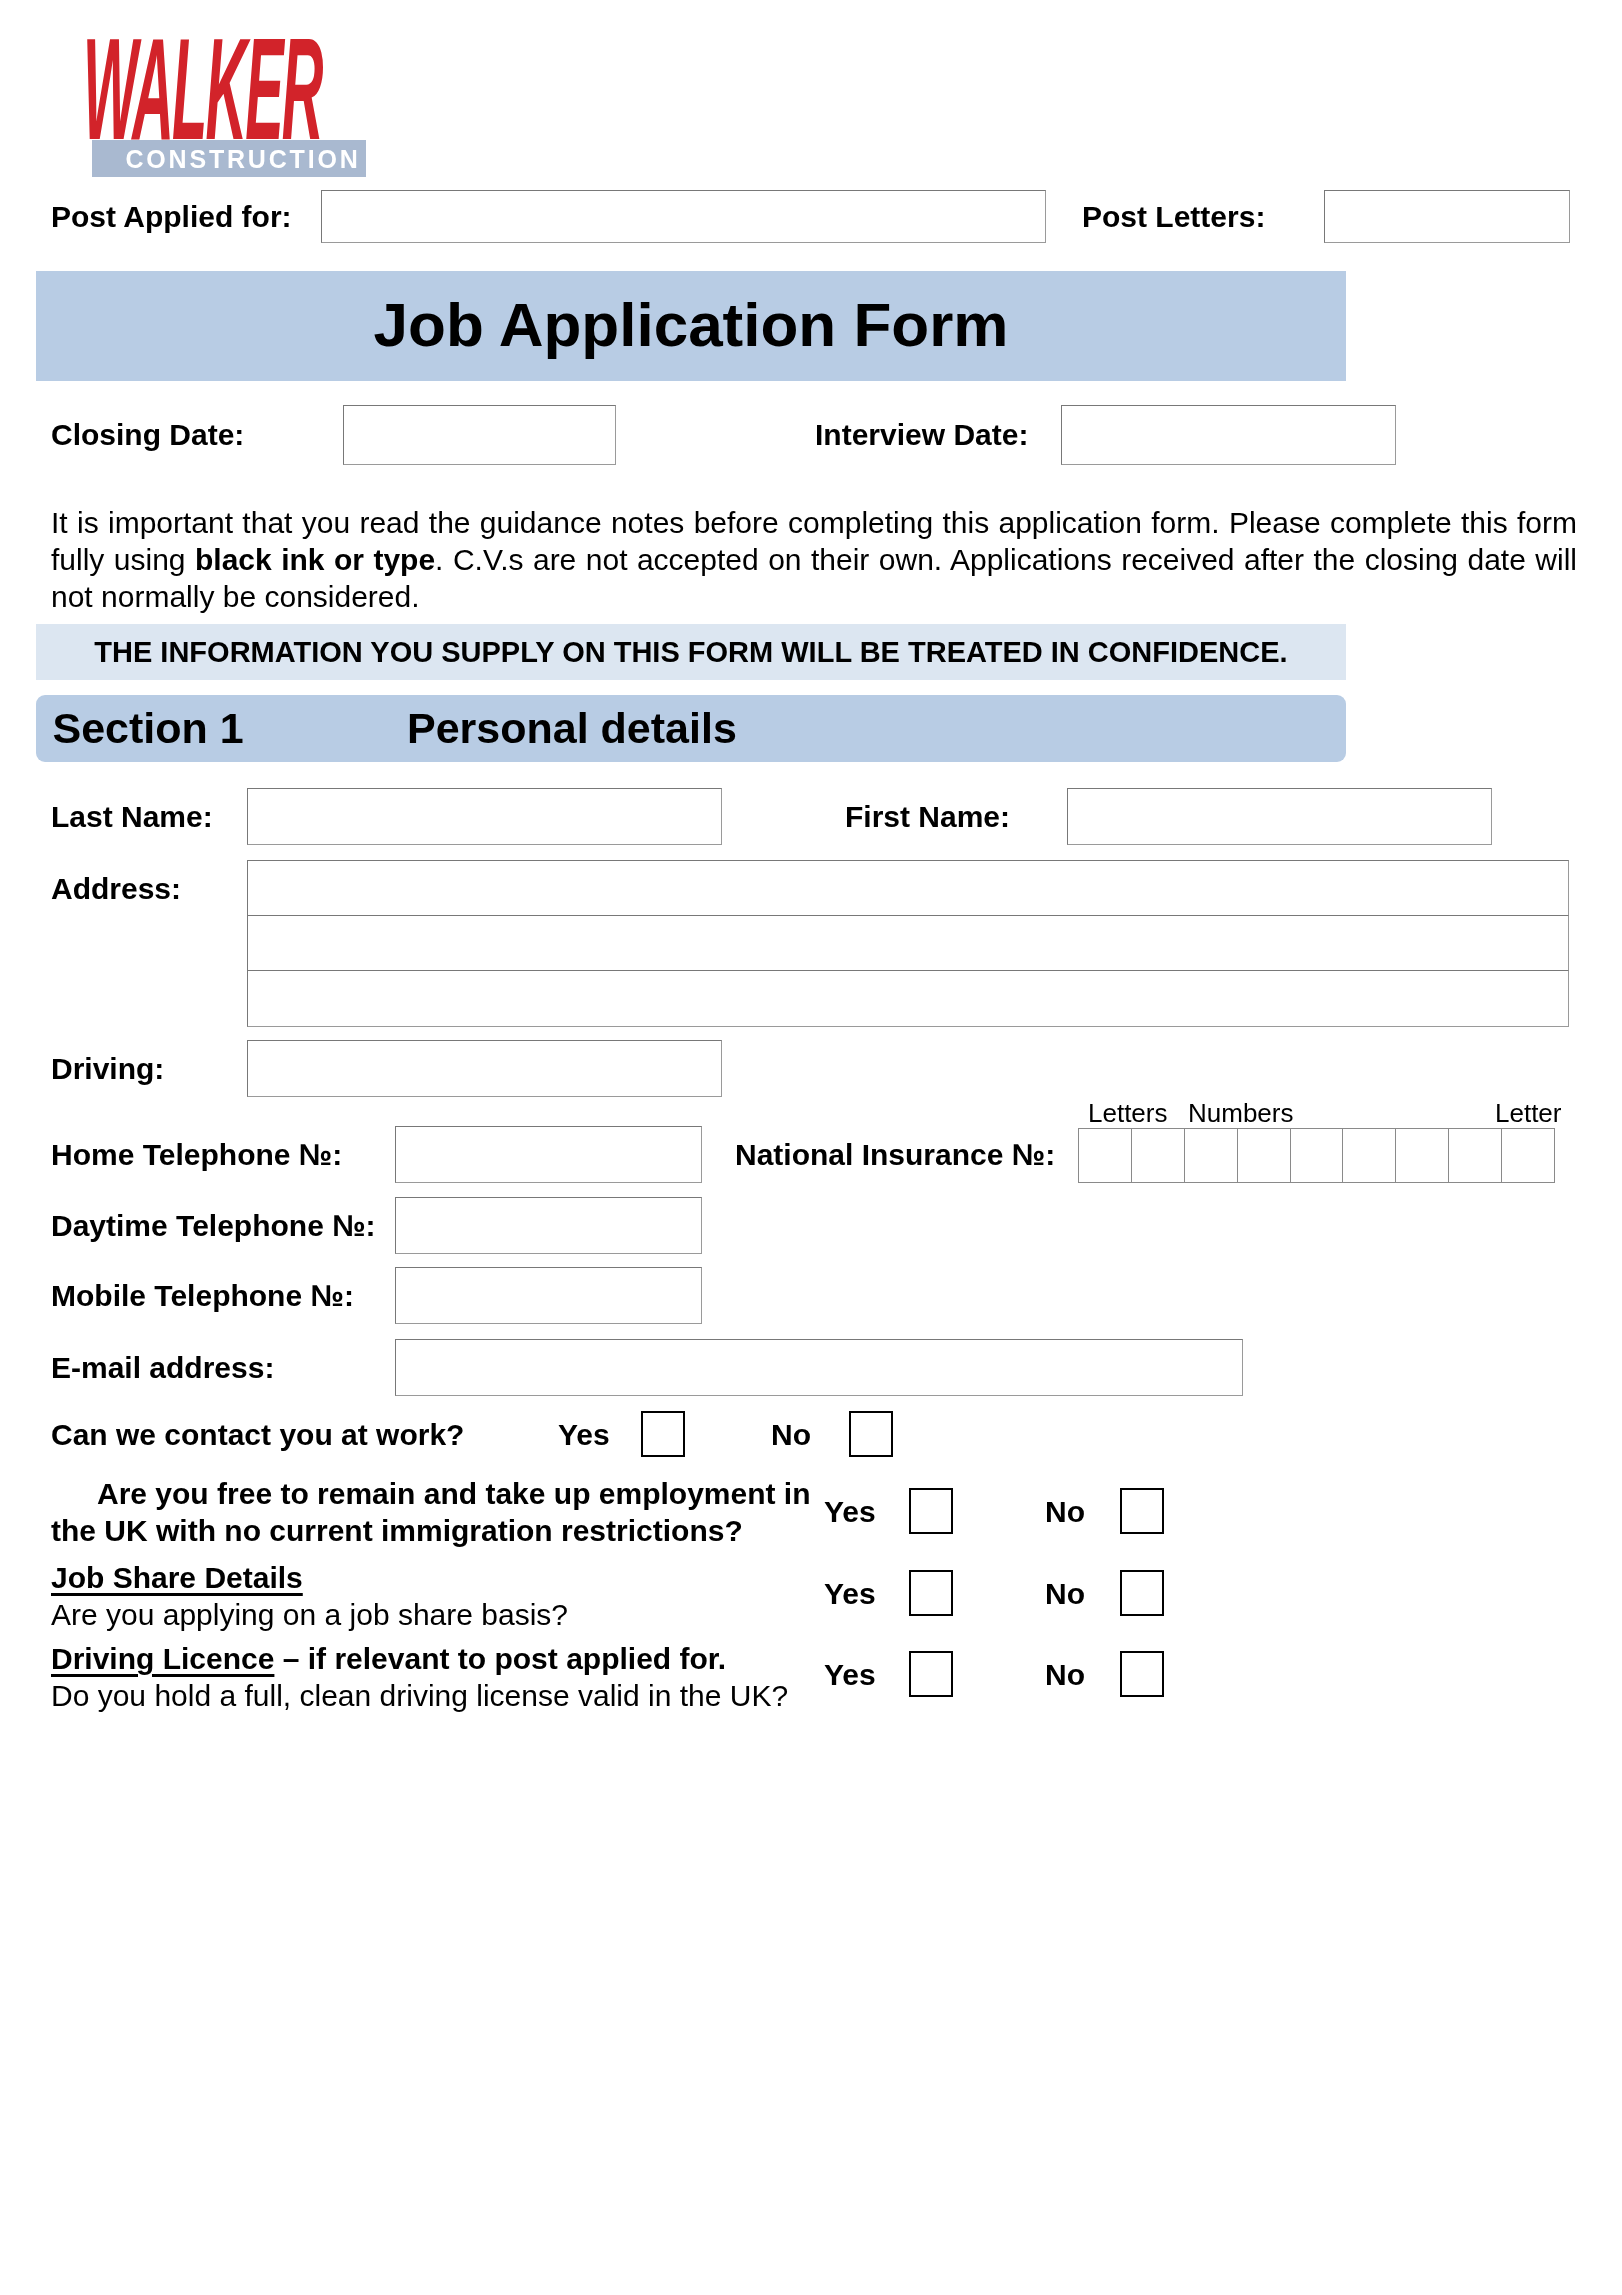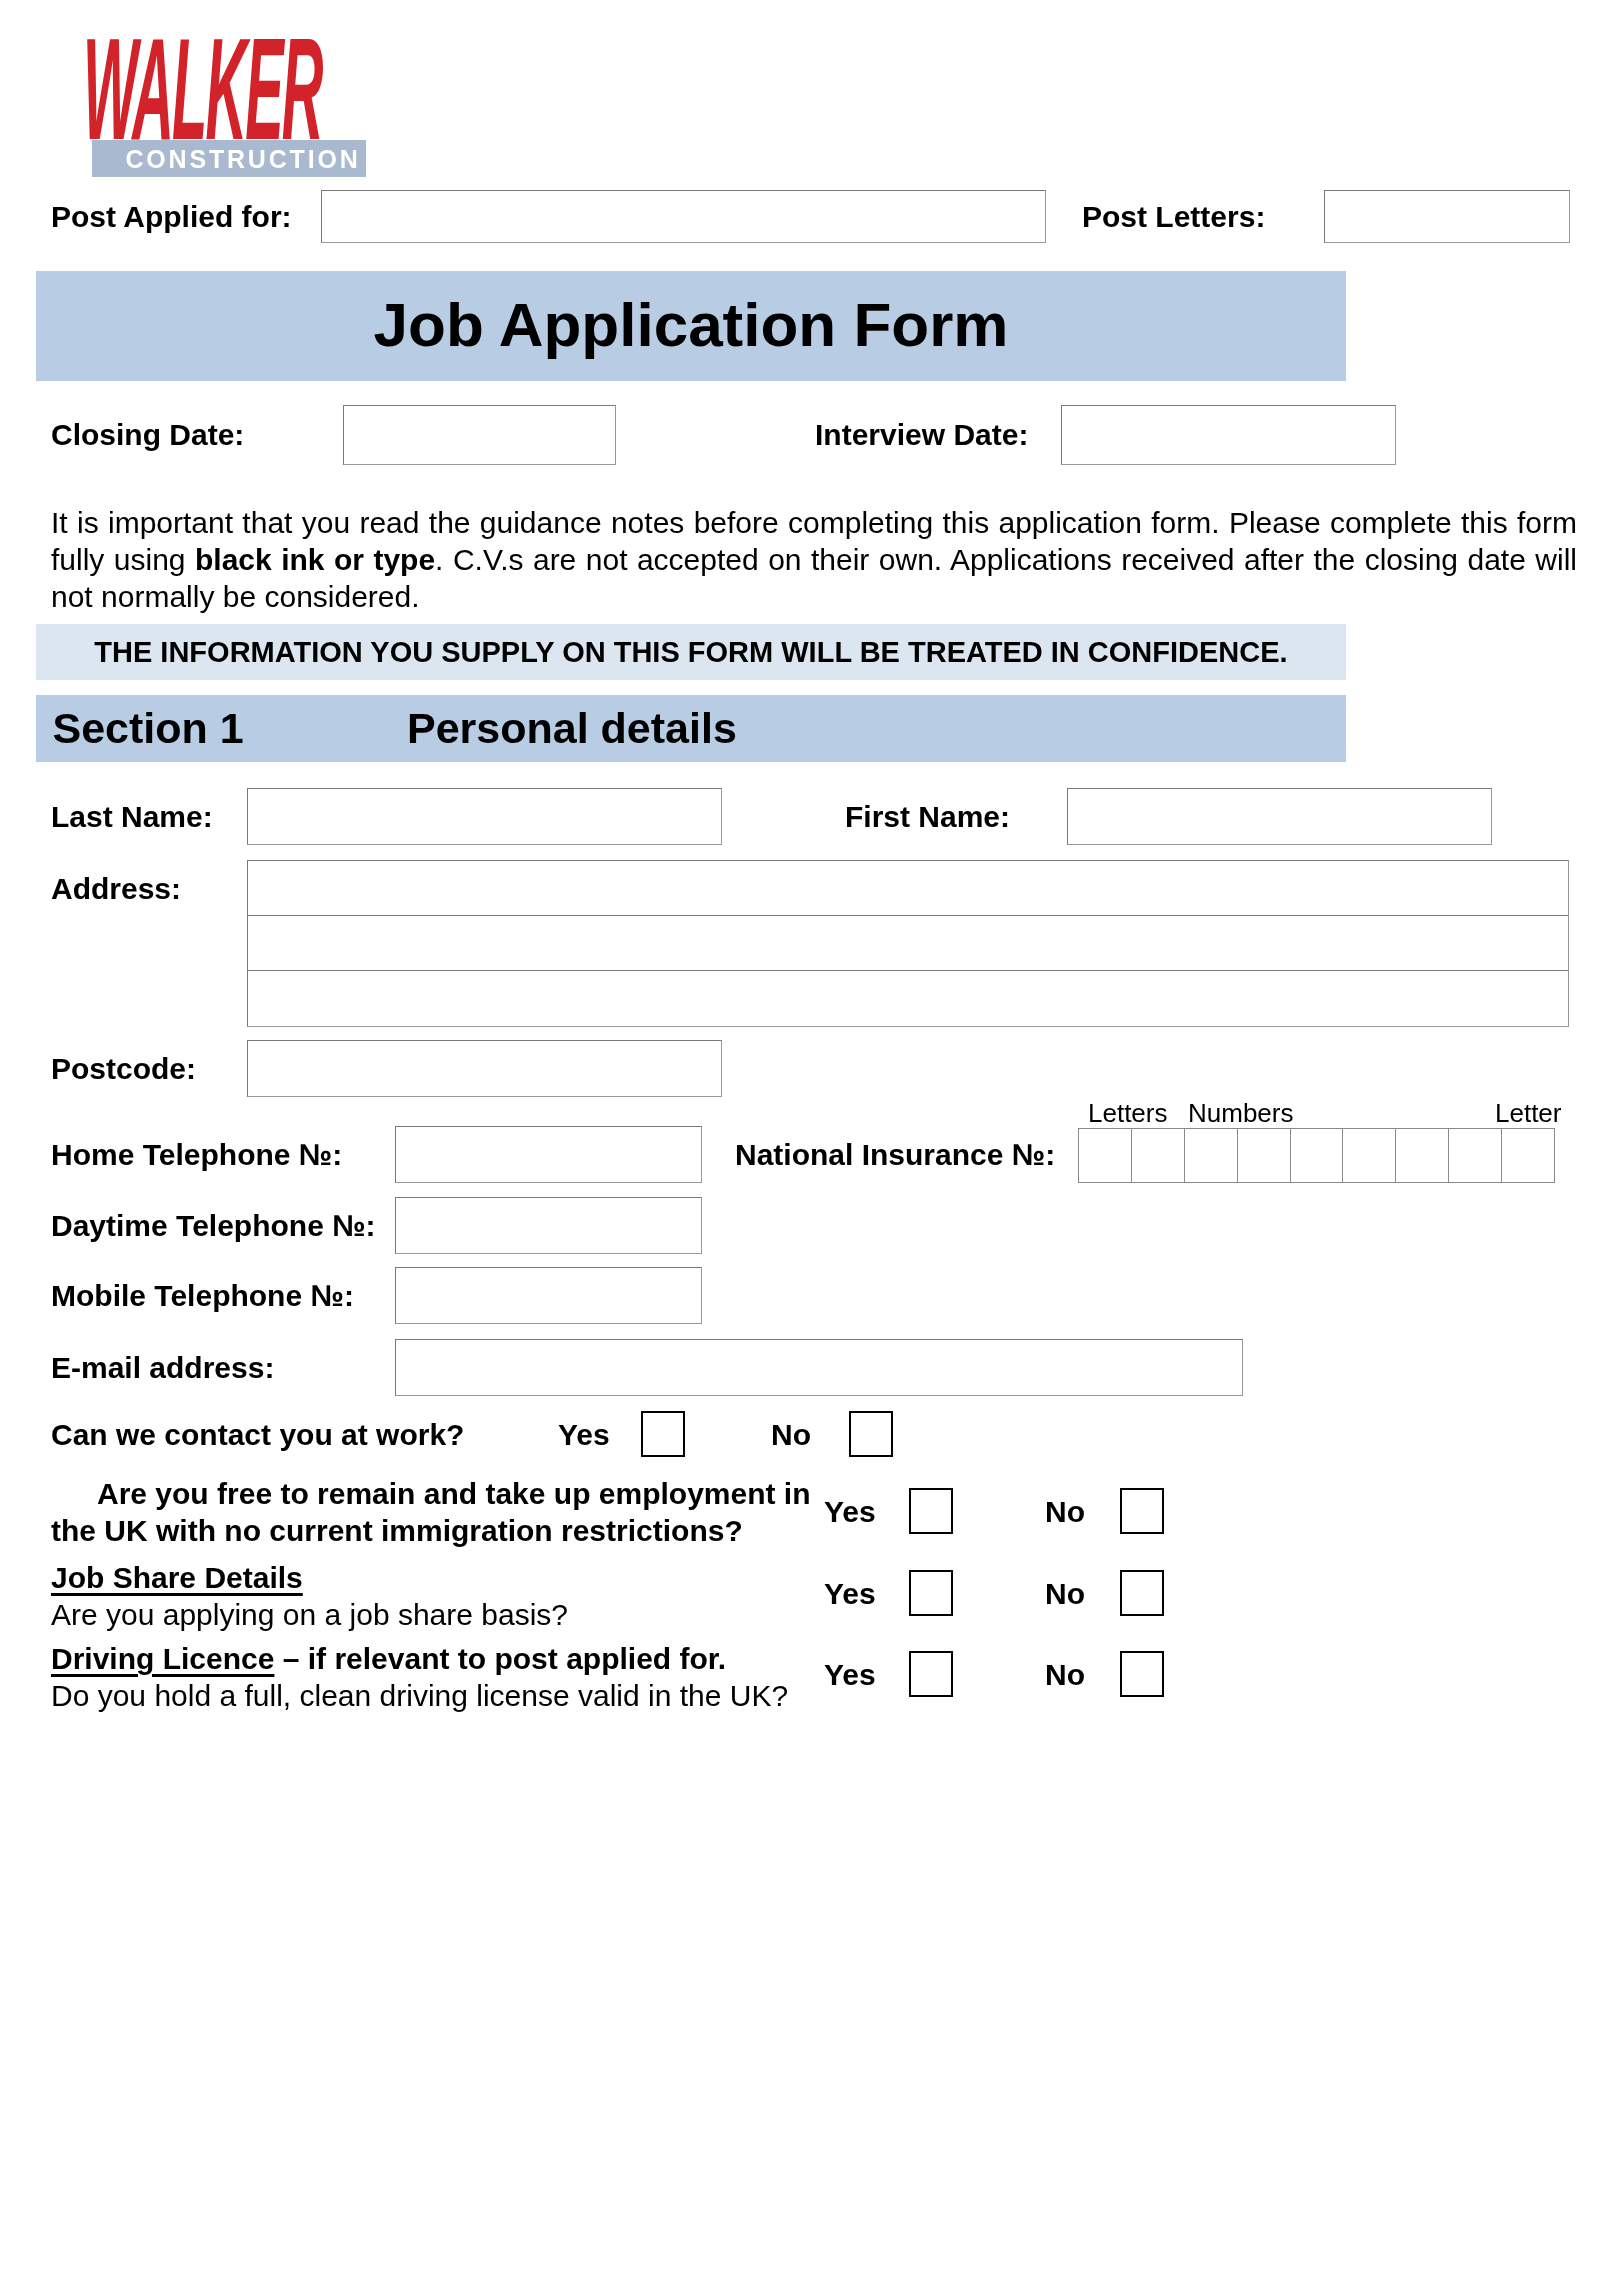--- a/index.html
+++ b/index.html
@@ -19,21 +19,21 @@
   }
   .band { position:absolute; left:36px; width:1310px; box-sizing:border-box; }
   .band-title {
     top:271px; height:110px; background:#b8cce4;
     font-weight:700; font-size:62px; text-align:center; line-height:108px;
   }
   .band-conf {
     top:624px; height:56px; background:#dce6f1;
     font-weight:700; font-size:29px; text-align:center; line-height:56px;
   }
-  .band-sec { top:695px; height:67px; background:#b8cce4; }
+  .band-sec { top:695px; height:67px; background:#b8cce4;border-radius:9px; }
   .sec-span {
     position:absolute; top:0; height:67px; line-height:66px;
     font-weight:700; font-size:43px; white-space:nowrap;
   }
   .band-footer {
     top:1743px; height:86px; background:#dce6f1;
     font-weight:700; font-size:29px; line-height:37px;
     padding:8.3px 22px 0 16.5px;
   }
   .intro-p {
@@ -120,21 +120,21 @@
   <div class="label" style="left:845px; top:788px; height:57px;">First Name:</div>
   <input class="tbox" style="left: 1067px; top: 788px; width: 425px; height: 57px;">
 
   <div class="label" style="left:51px; top:860px; height:57px;">Address:</div>
   <div class="addr-stack">
     <input class="addr-row" style="">
     <input class="addr-row" style="">
     <input class="addr-row" style="">
   </div>
 
-  <div class="label" style="left:51px; top:1040px; height:57px;">Postcode:</div>
+  <div class="label" style="left:51px; top:1040px; height:57px;">Driving:</div>
   <input class="tbox" style="left: 247px; top: 1040px; width: 475px; height: 57px;">
 
   <div class="ni-small" style="left:1088px;">Letters</div>
   <div class="ni-small" style="left:1188px;">Numbers</div>
   <div class="ni-small" style="left:1495px;">Letter</div>
 
   <div class="label" style="left:51px; top:1126px; height:57px;">Home Telephone №:</div>
   <input class="tbox" style="left: 395px; top: 1126px; width: 307px; height: 57px;">
   <div class="label" style="left:735px; top:1126px; height:57px;">National Insurance №:</div>
   <div class="ni-grid">

